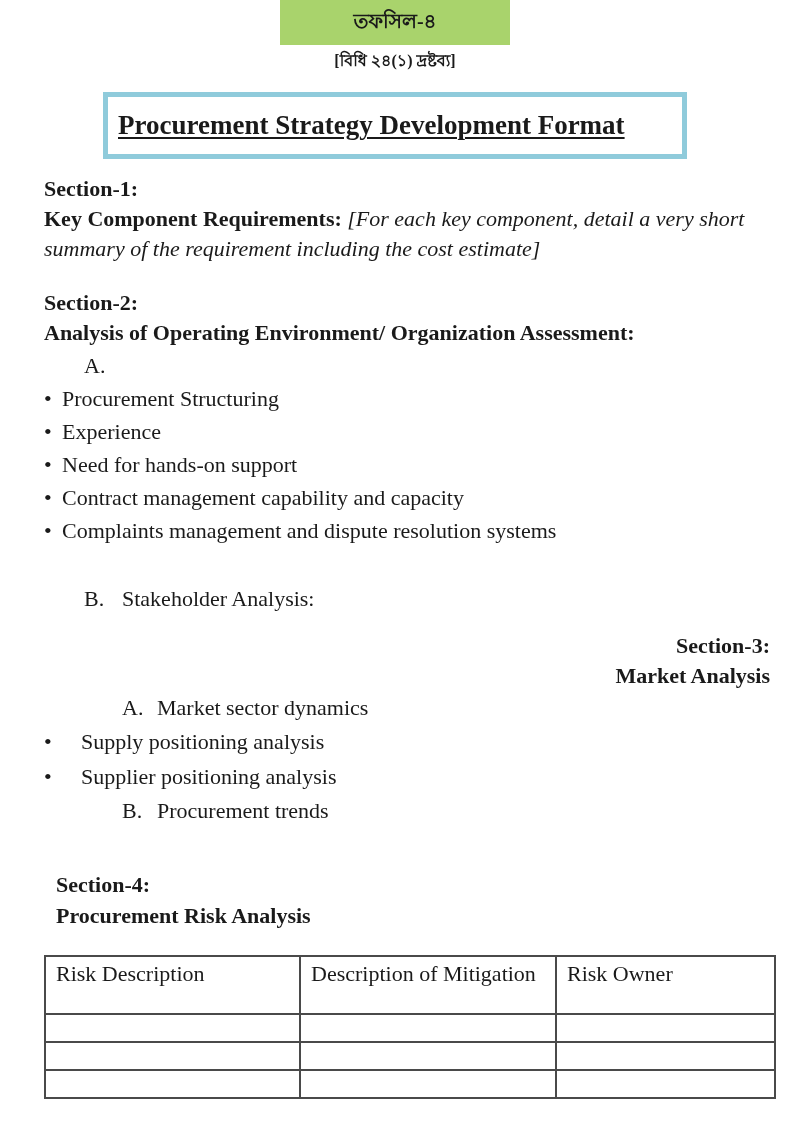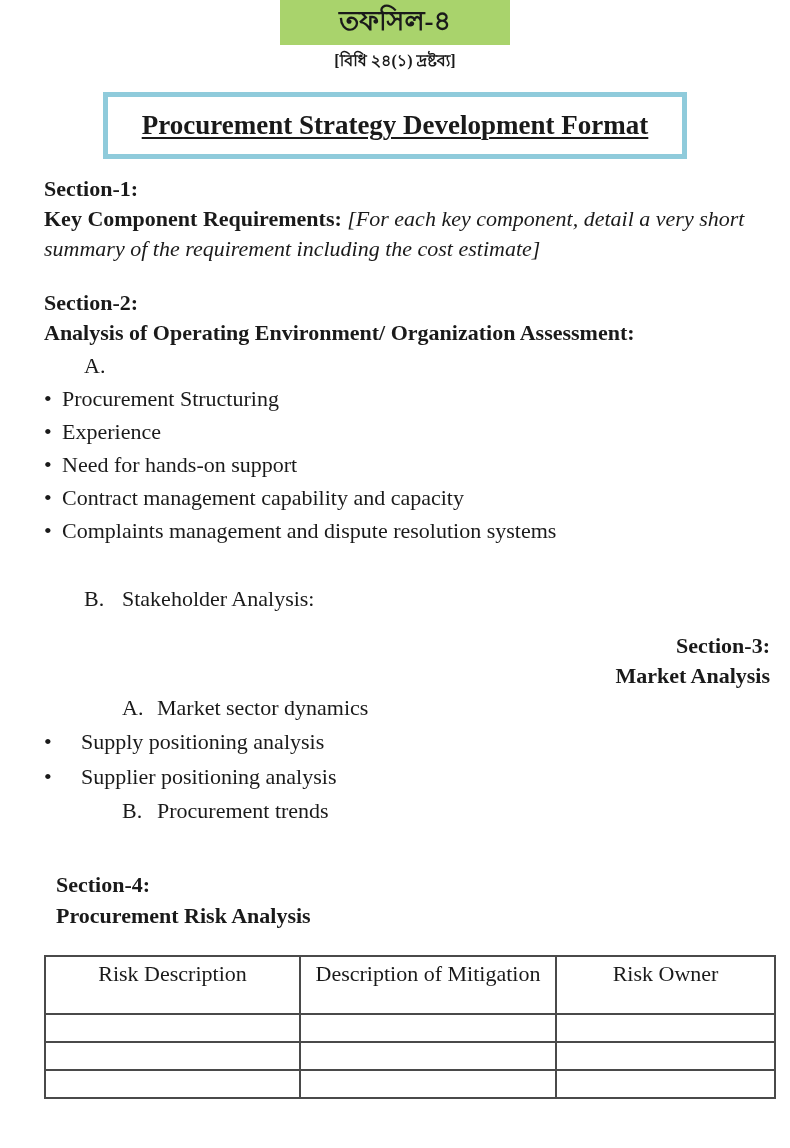--- a/index.html
+++ b/index.html
@@ -21,39 +21,38 @@
     height: 1148px;
     background: #ffffff;
     overflow: hidden;
   }
   
   .badge {
     width: 230px;
     margin: 0 auto;
     background: var(--badge-green, #a9d36c);
     text-align: center;
-    font-size: 27px;
+    font-size: 20px;
     font-weight: bold;
     line-height: 33px;
     padding: 5px 0 7px;
   }
   .rule-ref {
     text-align: center;
     font-size: 16px;
     font-weight: bold;
     line-height: 28px;
     margin-top: 2px;
   }
   
   .title-box {
     width: 584px;
     margin: 17px auto 0;
     border: 5px solid var(--title-border-blue, #8fcbdb);
-    padding: 11px 4px 12px;
-    text-align: center;
+    padding: 11px 10px 12px;
   }
   .doc-title {
     font-size: 27px;
     font-weight: bold;
     line-height: 34px;
     white-space: nowrap;
     text-decoration: underline;
     text-decoration-thickness: 2px;
     text-underline-offset: 3px;
   }
@@ -103,21 +102,21 @@
     margin: 24px 0 0;
   }
   table.risk col.c1 { width: 255px; }
   table.risk col.c2 { width: 256px; }
   table.risk col.c3 { width: 219px; }
   table.risk td {
     border: 2px solid var(--table-border, #4a4a4a);
     font-size: 22px;
     font-weight: normal;
     line-height: 28px;
-    text-align: center;
+    text-align: left;
     vertical-align: top;
     padding: 3px 10px 1px;
     margin-left: 8px;
   }
   table.risk tr.hdr td { height: 58px; }
   table.risk tr.empty td { height: 28px; padding: 0 10px; }
 </style>
 </head>
 <body>
 

